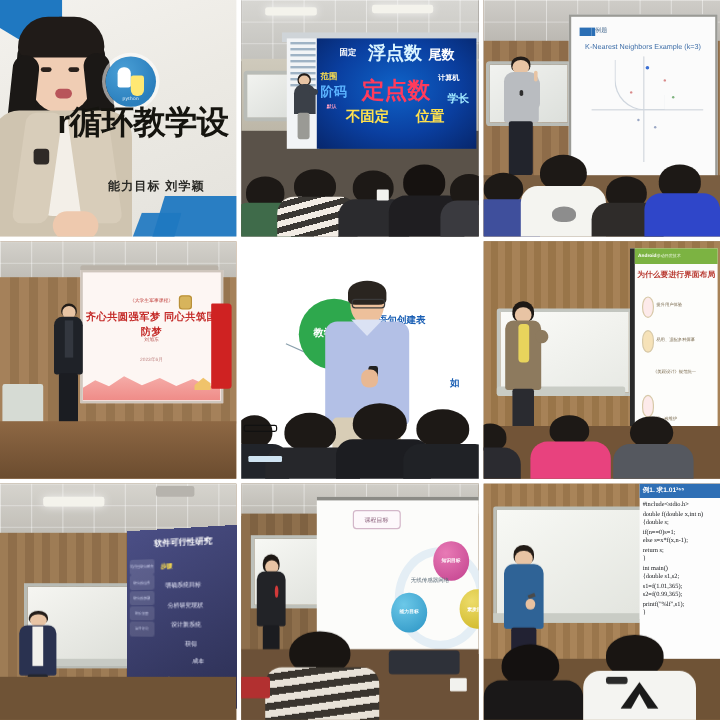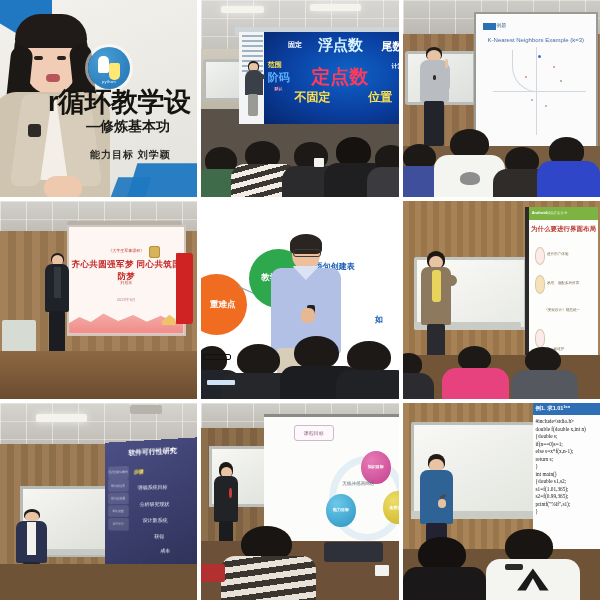--- a/index.html
+++ b/index.html
@@ -66,21 +66,21 @@
   .teacher{position:absolute;}
   .tHead{position:absolute;border-radius:50%;background:#e8c4a4;}
   .tHair{position:absolute;border-radius:50% 50% 36% 36%;background:#221c18;}
   .tBody{position:absolute;border-radius:8px 8px 0 0;}
   .tLegs{position:absolute;background:#22242c;border-radius:2px;}
   .tArm{position:absolute;border-radius:6px;}
 
   
   .c2{background:#5a5249;}
   .c2 .wc{position:absolute;left:32%;top:16%;width:67%;height:47%;
-     background:radial-gradient(ellipse at 50% 45%,#0f63c8 0%,#0a3fa0 55%,#07266b 100%);padding-left:35px;}
+     background:radial-gradient(ellipse at 50% 45%,#0f63c8 0%,#0a3fa0 55%,#07266b 100%);}
   .c2 .wc span{position:absolute;font-weight:800;white-space:nowrap;line-height:1;}
   .c2 .slideL{position:absolute;left:19%;top:16%;width:14%;height:47%;background:#f2f4f6;}
   .c2 .slideL i{display:block;height:2px;margin:3px 3px;background:#9fb3c5;font-style:normal;}
   .c2 .projbar{position:absolute;left:17%;top:13.5%;right:0;height:4%;background:#cfd4d8;}
 
   
   .c3{background:#7d6147;}
   .c3 .scr{position:absolute;left:36%;top:6%;right:1%;bottom:22%;background:#fbfbfb;border:2px solid #9a9a95;}
   .c3 .ttlbar{position:absolute;left:6%;top:7%;width:10px;height:7px;background:#2b6fb5;}
   .c3 .ttlbar2{position:absolute;left:14%;top:7%;width:3px;height:7px;background:#2b6fb5;}
@@ -190,21 +190,20 @@
         <div class="lapelR"></div>
       <div class="badge"></div>
       <div class="hands"></div>
     </div>
     <div class="pylogo">
       <div class="py1"></div>
         <div class="py2"></div>
       <div class="pytext">python</div>
     </div>
     <div class="title">r循环教学设</div>
-    <div class="sub">—修炼基本功</div>
     <div class="byline">能力目标    刘学颖</div>
     <div class="cornerBR2"></div>
     <div class="cornerBR"></div>
   </div>
 
   <div class="cell c2">
     <div class="ceiling">
         <div class="ceilGrid"></div>
       </div>
     <div class="lamp" style="left:10%;top:3%;width:22%;height:3.5%"></div>
@@ -325,23 +324,20 @@
       <div class="tBody" style="left:6%;top:10%;width:88%;height:40%;background:#1f2228;border-radius:7px 7px 2px 2px;"></div>
       <div style="position:absolute;left:38%;top:12%;width:24%;height:26%;background:#33373f;"></div>
       <div class="tLegs" style="left:22%;top:49%;width:56%;height:46%;background:#1b1d22;"></div>
       <div style="position:absolute;left:18%;top:93%;width:26%;height:7%;background:#efeee9;border-radius:3px;"></div>
       <div style="position:absolute;left:56%;top:93%;width:26%;height:7%;background:#efeee9;border-radius:3px;"></div>
     </div>
     <div class="floor" style="height:24%;background:linear-gradient(#8e6844,#6b4c2f);"></div>
   </div>
 
   <div class="cell c5">
-    <div class="corange">
-      <b>重难点</b>
-    </div>
     <div class="link"></div>
     <div class="cgreen">
       <b>教学重点</b>
     </div>
     <div class="sql">L语句创建表</div>
     <div class="rus">如</div>
     <div class="tch">
       <div class="hd"></div>
         <div class="hr"></div>
         <div class="gl"></div>

